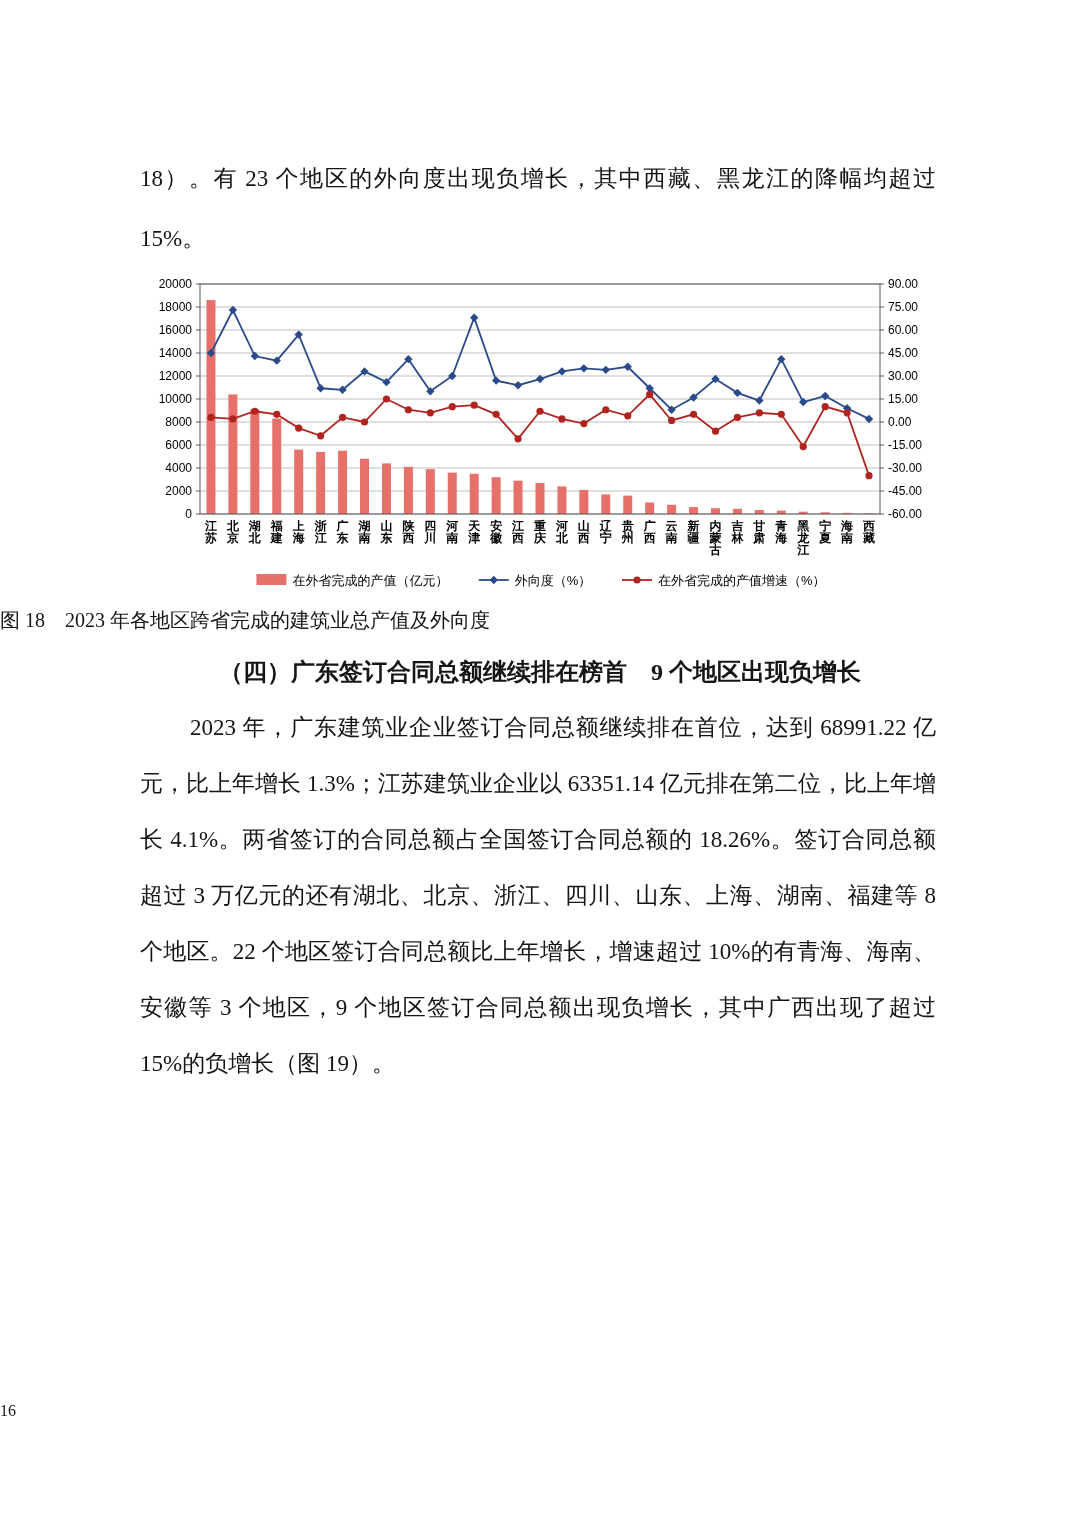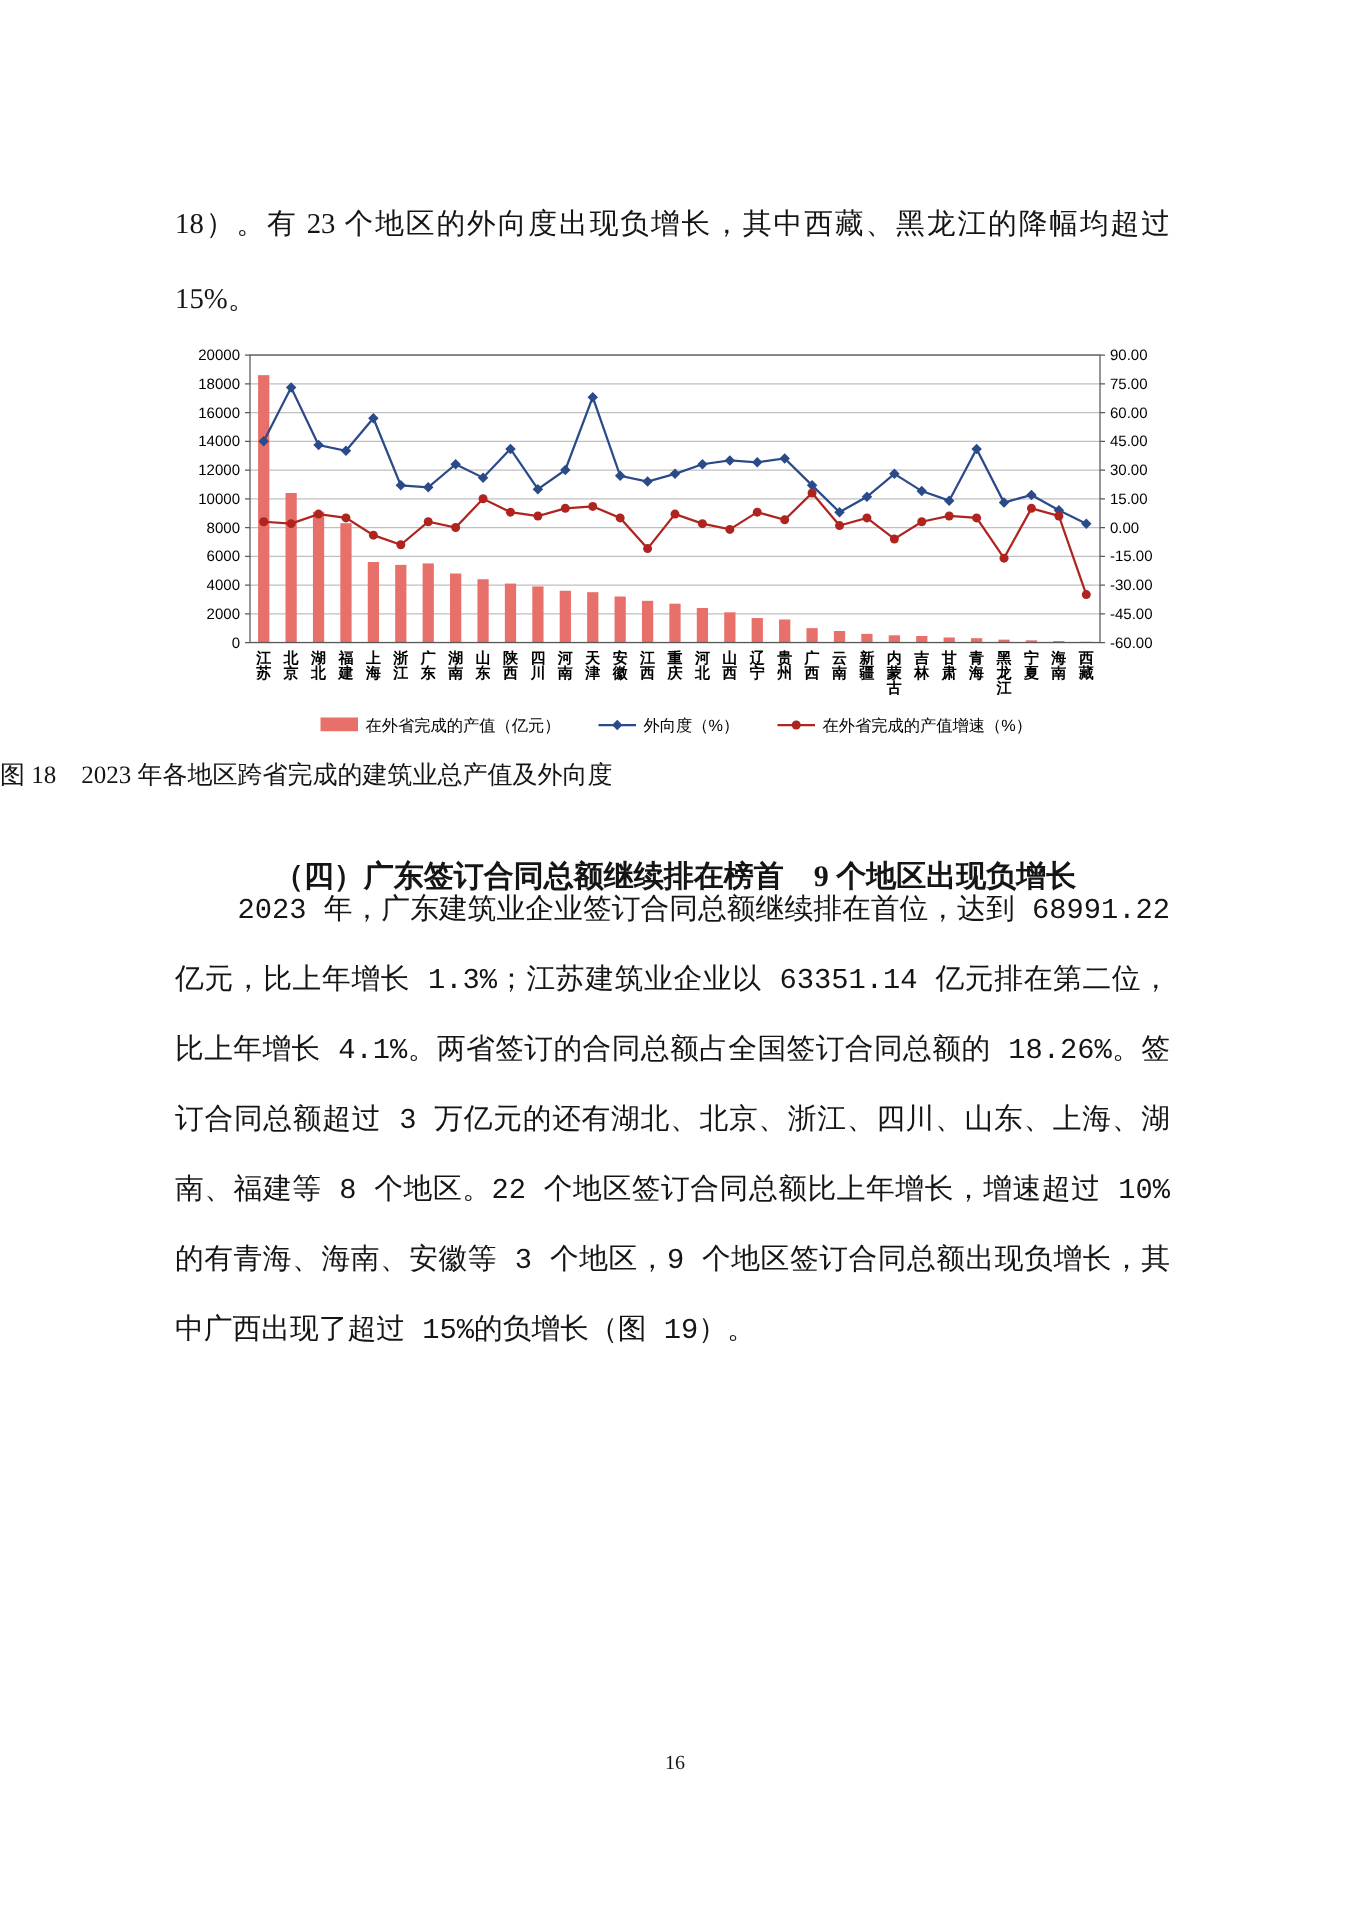--- a/index.html
+++ b/index.html
@@ -1,27 +1,27 @@
 <!DOCTYPE html>
 <html><head>
 <meta charset="utf-8">
 <style>
   html,body{margin:0;padding:0;background:#ffffff;}
   .page{position:relative;width:1080px;height:1527px;margin:12px auto;background:#ffffff;
         font-family:"Liberation Serif","DejaVu Serif",serif;color:#151515;overflow:hidden;}
   .para{position:absolute;left:140px;width:796px;font-size:23px;line-height:60px;
         text-align:justify;}
   #top-para{top:137px;}
-  #body-para{top:688px;line-height:56px;text-indent:50px;font-family:Liberation Mono, monospace;}
+  #body-para{top:688px;line-height:56px;text-indent:50px;}
   .chart-wrap{position:absolute;left:128px;top:262px;width:840px;height:325px;}
   .caption{position:absolute;left:0;top:592px;width:100%;text-align:left;
            font-size:20px;line-height:32px;}
-  .heading{position:absolute;left:0;top:670px;width:100%;text-align:center;
+  .heading{position:absolute;left:0;top:640px;width:100%;text-align:center;
            font-size:24px;font-weight:bold;line-height:40px;}
-  .pagenum{position:absolute;left:0;top:1390px;width:100%;text-align:center;font-size:16px;}
+  .pagenum{position:absolute;left:0;top:1390px;width:100%;font-size:16px;}
   svg text{font-family:"Liberation Sans","DejaVu Sans",sans-serif;}
 </style>
 </head>
 <body>
 
 <div class="page">
 
   <div id="top-para" class="para">18）。有 23 个地区的外向度出现负增长，其中西藏、黑龙江的降幅均超过 15%。</div>
 
   <div class="chart-wrap">

